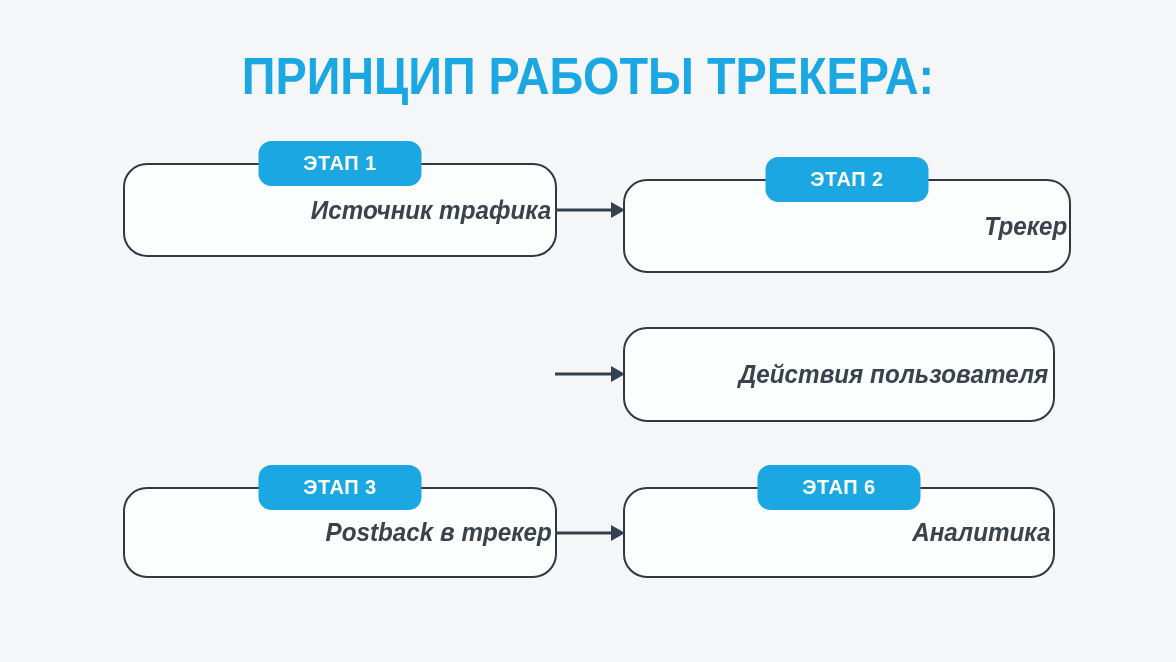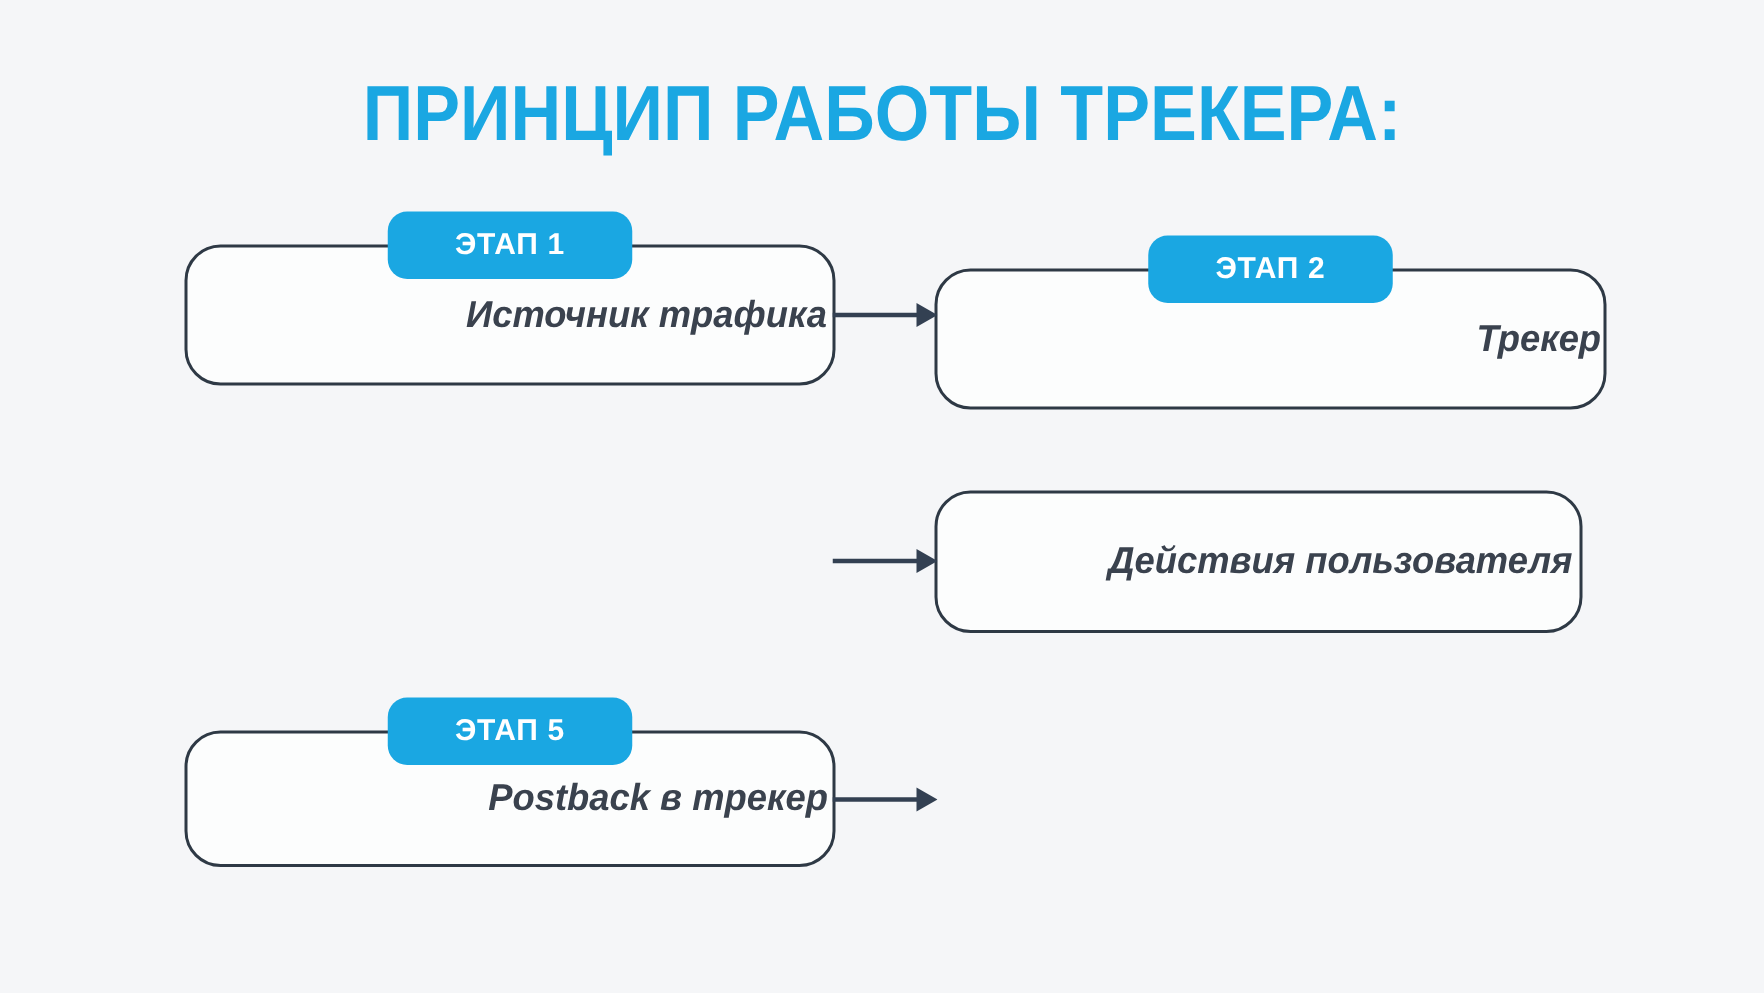--- a/index.html
+++ b/index.html
@@ -92,24 +92,28 @@
     <div class="badge">ЭТАП 2</div>
     <div class="card-label">Трекер</div>
   </div>
 
 
   <div class="card c4">
     <div class="card-label">Действия пользователя</div>
   </div>
 
   <div class="card c5">
-    <div class="badge">ЭТАП 5</div>
+    <div class="badge">ЭТАП 3</div>
     <div class="card-label">Postback в трекер</div>
   </div>
 
+  <div class="card c6">
+    <div class="badge">ЭТАП 6</div>
+    <div class="card-label">Аналитика</div>
+  </div>
 
   <svg class="arrow a1" width="70" height="24" viewBox="0 0 70 24" aria-hidden="true">
     <line x1="0" y1="12" x2="57" y2="12"></line>
     <polygon points="56,4 70,12 56,20"></polygon>
   </svg>
 
   <svg class="arrow a2" width="70" height="24" viewBox="0 0 70 24" aria-hidden="true">
     <line x1="0" y1="12" x2="57" y2="12"></line>
     <polygon points="56,4 70,12 56,20"></polygon>
   </svg>

